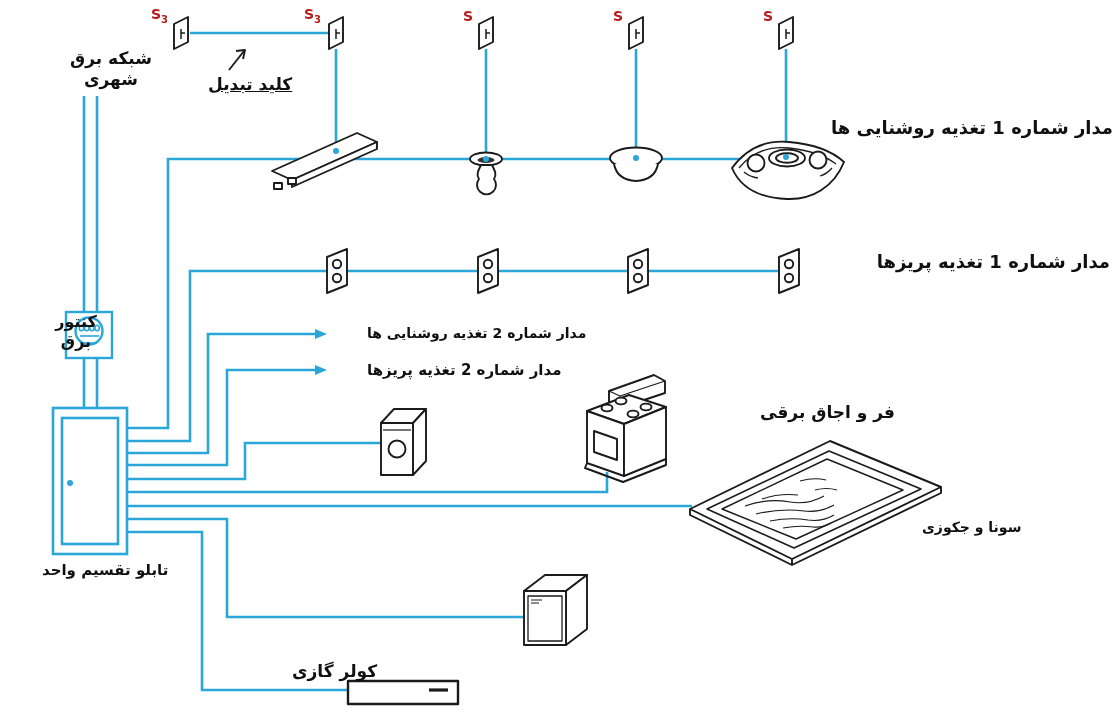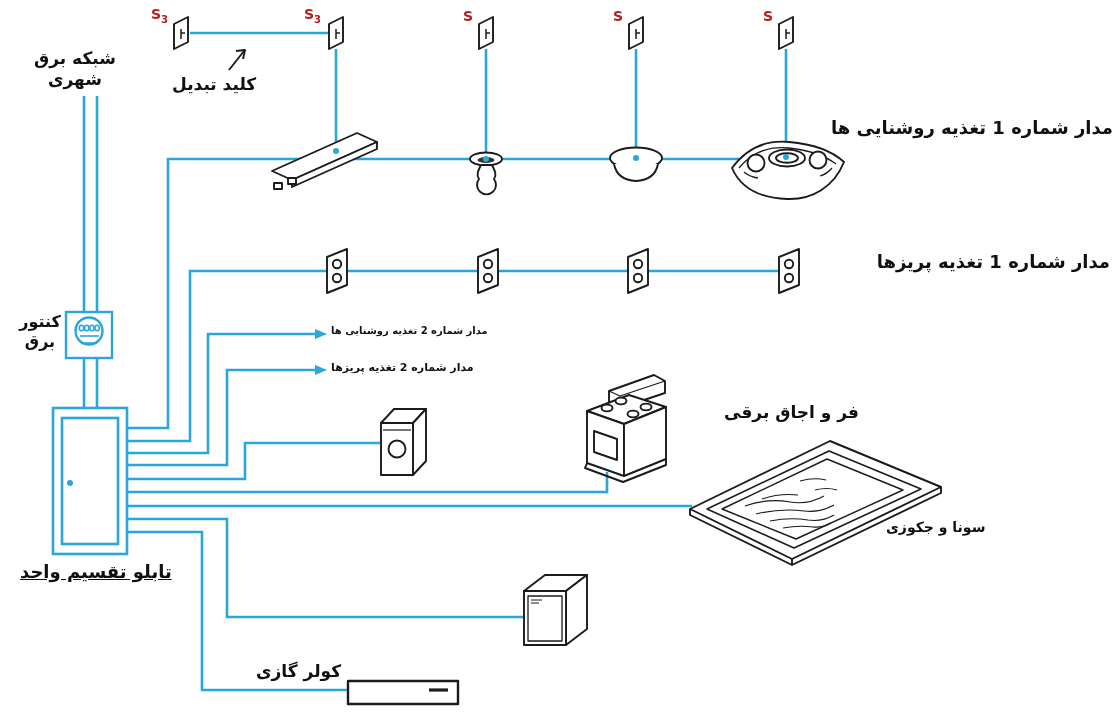--- a/index.html
+++ b/index.html
@@ -1,19 +1,19 @@
 <!DOCTYPE html>
 <html><head>
 <meta charset="utf-8">
 <style>
   html,body{margin:0;padding:0;background:#fff;}
   .canvas{position:relative;width:1120px;height:727px;background:#ffffff;overflow:hidden;
           font-family:"DejaVu Sans",sans-serif;}
   .canvas svg{position:absolute;left:0;top:0;}
-  .lbl{position:absolute;color:#101010;font-weight:bold;direction:rtl;line-height:1.25;}
+  .lbl{position:absolute;color:#101010;font-weight:bold;direction:rtl;line-height:1.25;margin-left:36px;}
   .pre{white-space:pre-line;text-align:center;}
   .nw{white-space:nowrap;}
   .sw-label{position:absolute;color:#b91c1c;font-weight:bold;font-size:14px;direction:ltr;}
   .sw-label sub{font-size:10px;}
 </style>
 </head>
 <body>
 
 <div class="canvas">
 
@@ -203,34 +203,34 @@
       <circle cx="336" cy="151" r="3"></circle>
       <circle cx="486" cy="159" r="3"></circle>
       <circle cx="636" cy="158" r="3"></circle>
       <circle cx="786" cy="157" r="3"></circle>
     </g>
   </svg>
 
   <div class="lbl pre" style="left:14px;top:48px;width:122px;font-size:17px;">شبکه برق
 شهری</div>
 
-  <div class="lbl nw" style="left:172px;top:74px;font-size:17px;">کلید تبدیل</div>
+  <div class="lbl nw" style="left:172px;top:74px;font-size:17px;text-decoration:underline;">کلید تبدیل</div>
 
   <div class="lbl nw" style="right:7px;top:117px;font-size:18px;text-align:center;">مدار شماره 1 تغذیه روشنایی ها</div>
 
   <div class="lbl nw" style="right:10px;top:251px;font-size:18px;">مدار شماره 1 تغذیه پریزها</div>
 
-  <div class="lbl nw" style="left:331px;top:325px;font-size:10px;">مدار شماره 2 تغذیه روشنایی ها</div>
-
-  <div class="lbl nw" style="left:331px;top:361px;font-size:11px;">مدار شماره 2 تغذیه پریزها</div>
+  <div class="lbl nw" style="left:331px;top:325px;font-size:14px;">مدار شماره 2 تغذیه روشنایی ها</div>
+
+  <div class="lbl nw" style="left:331px;top:361px;font-size:15px;">مدار شماره 2 تغذیه پریزها</div>
 
   <div class="lbl pre" style="left:0px;top:312px;width:64px;font-size:16px;padding-left:8px;">کنتور
 برق</div>
 
-  <div class="lbl nw" style="left:20px;top:561px;font-size:18px;text-decoration:underline;">تابلو تقسیم واحد</div>
+  <div class="lbl nw" style="left:6px;top:561px;font-size:15px;">تابلو تقسیم واحد</div>
 
 
   <div class="lbl nw" style="left:724px;top:402px;font-size:17px;">فر و اجاق برقی</div>
 
   <div class="lbl nw" style="left:886px;top:519px;font-size:14px;">سونا و جکوزی</div>
 
 
   <div class="lbl nw" style="left:256px;top:661px;font-size:17px;">کولر گازی</div>
 
   <div class="sw-label" style="left:151px;top:6px;">

